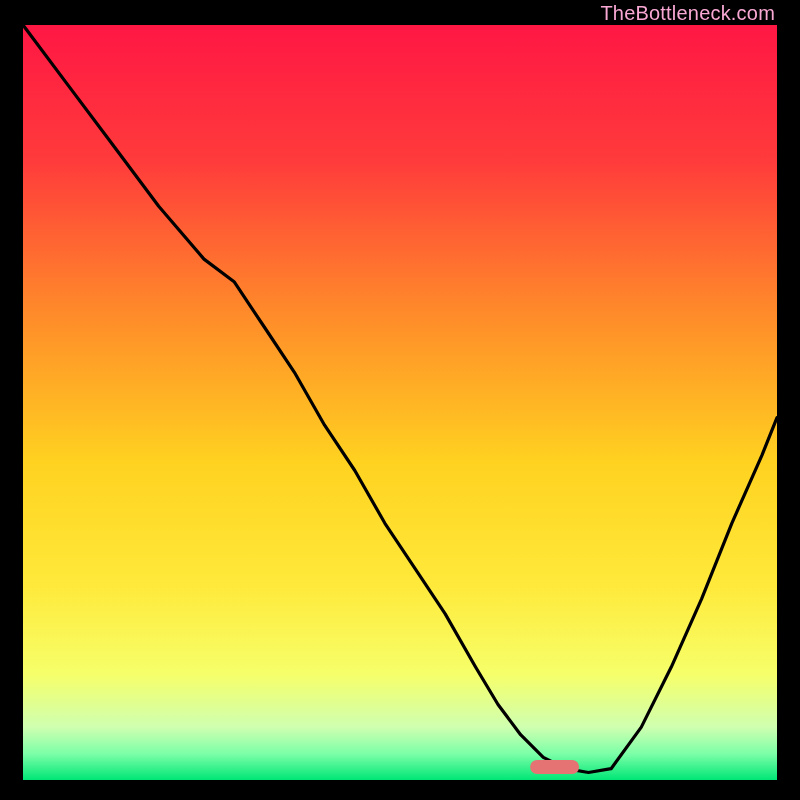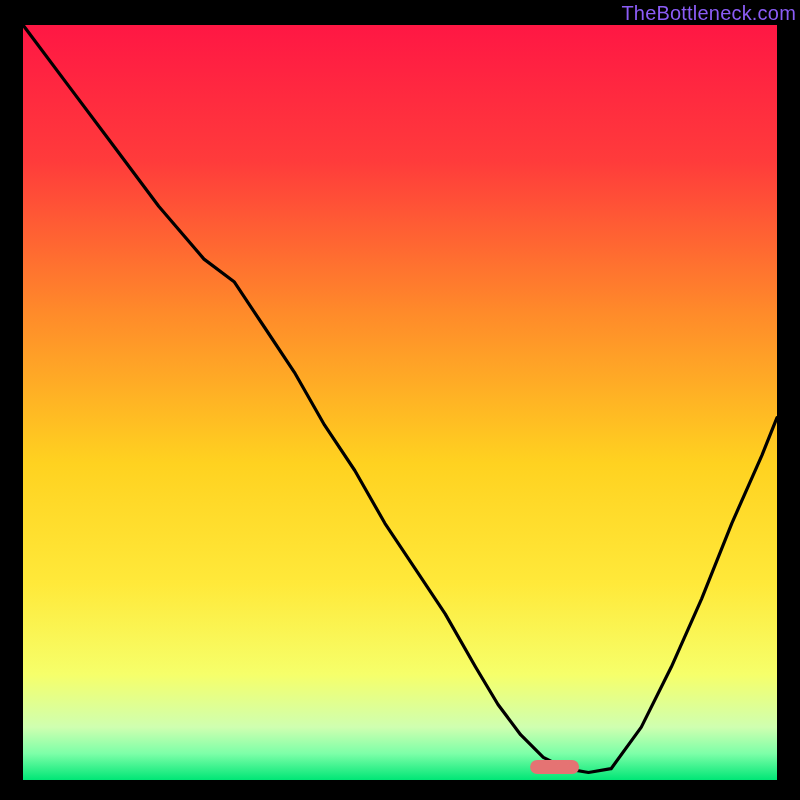--- a/index.html
+++ b/index.html
@@ -12,22 +12,22 @@
     font-family: Arial, Helvetica, sans-serif;
   }
   .stage {
     position: relative;
     width: 800px;
     height: 800px;
   }
   .watermark {
     position: absolute;
     top: 2px;
-    right: 4px;
-    color: #8b5cf6;
+    right: 25px;
+    color: #f9a8d4;
     font-size: 20px;
     font-weight: 500;
     z-index: 10;
     letter-spacing: 0.2px;
   }
   svg.chart {
     position: absolute;
     top: 0;
     left: 0;
     width: 800px;

